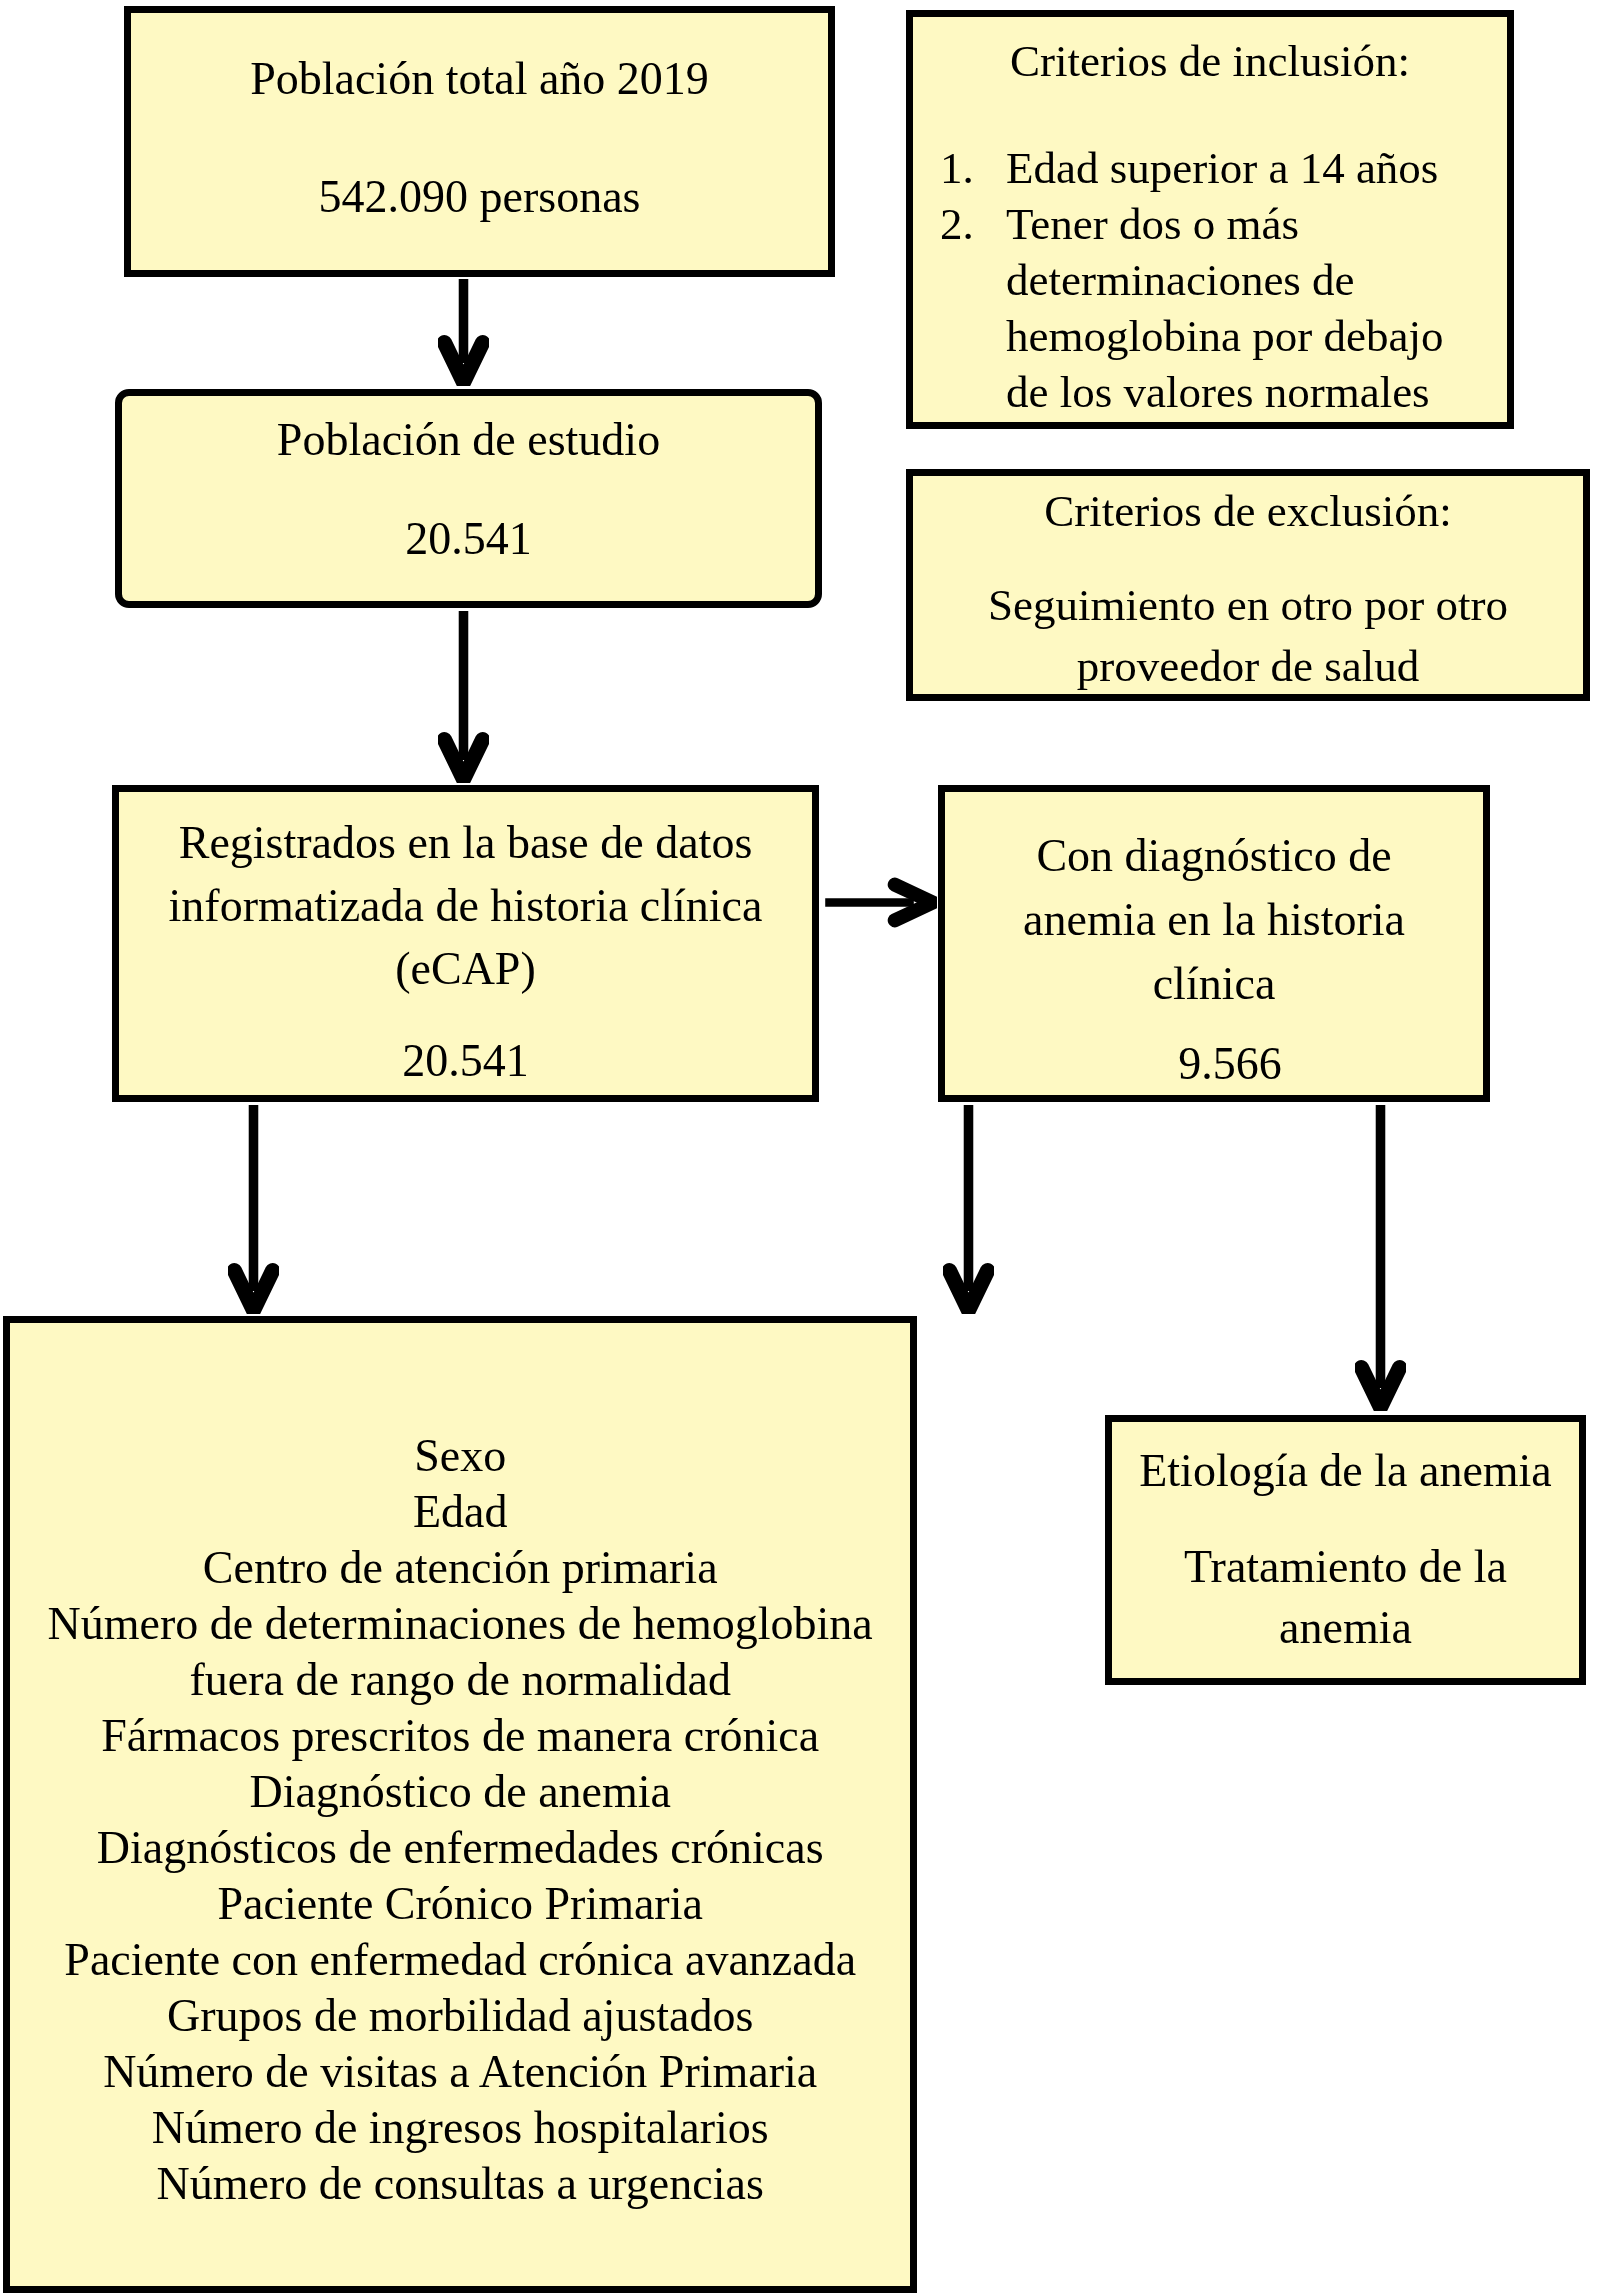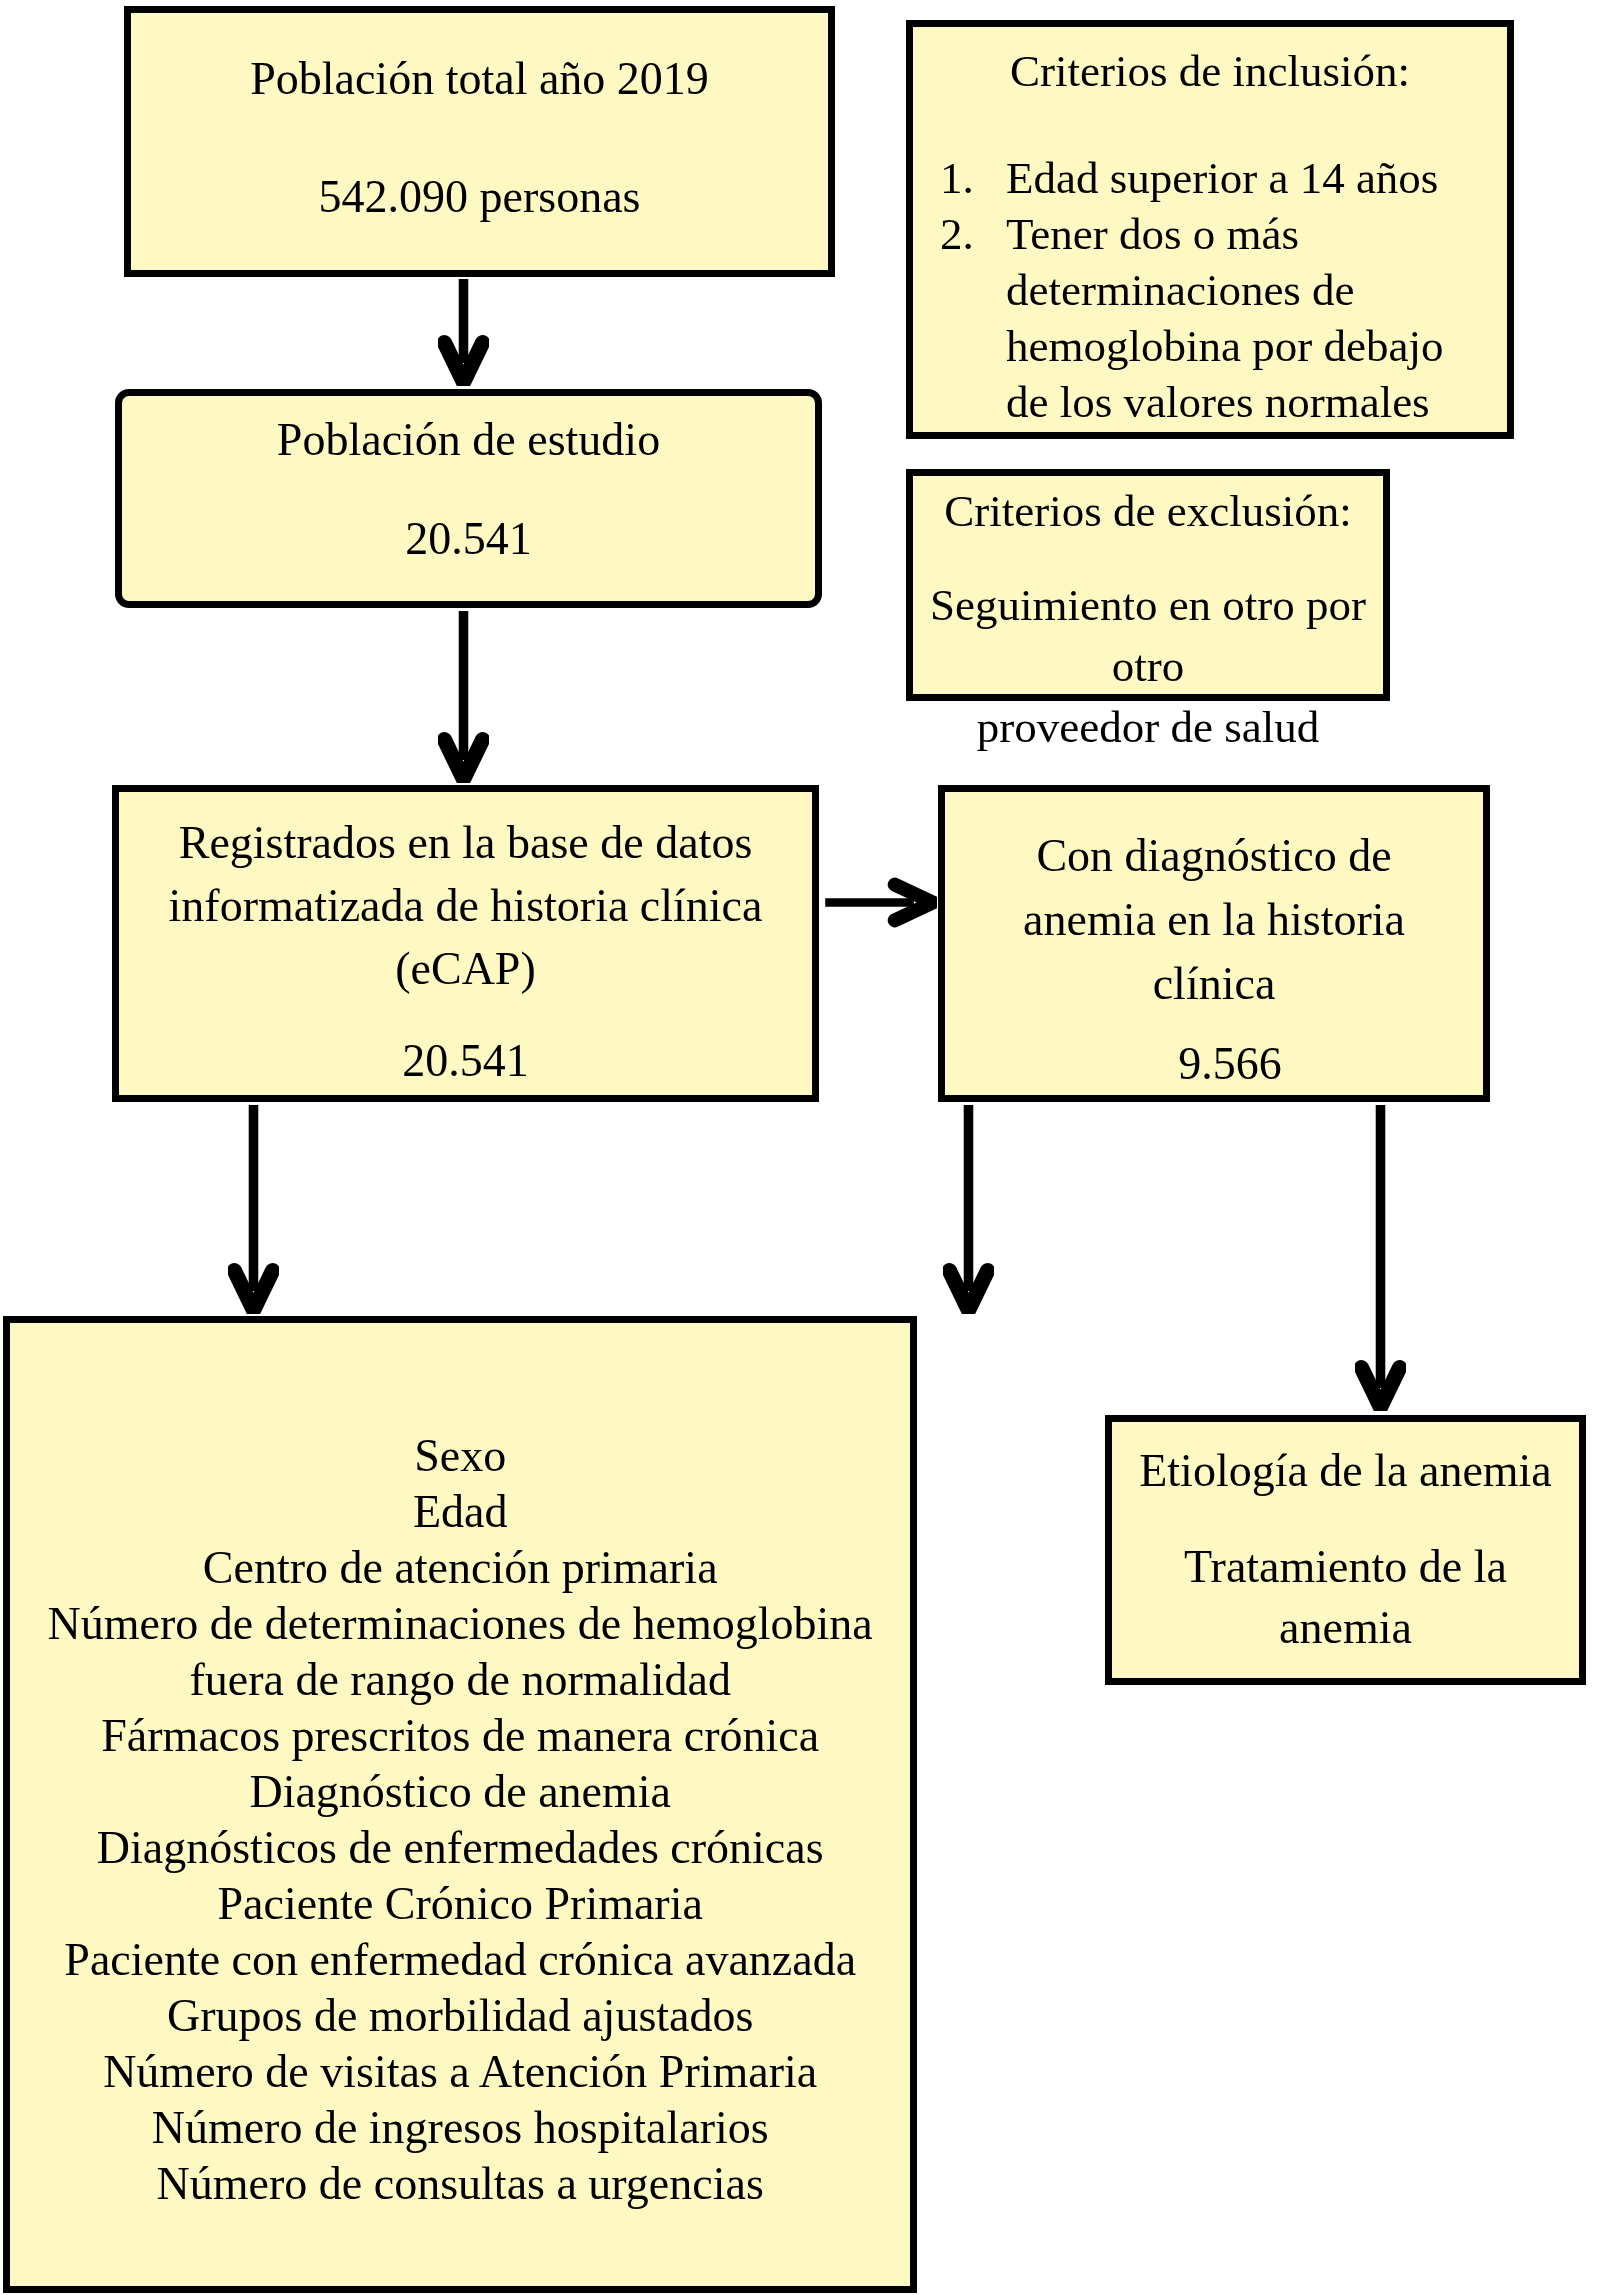--- a/index.html
+++ b/index.html
@@ -28,32 +28,32 @@
   .arrow {
     position: absolute;
   }
   .arrow svg { display: block; }
 
   
   #box-poblacion-total { left: 124px; top: 6.4px; width: 711px; height: 271px; padding-top: 35px; }
   #box-poblacion-total .value { margin-top: 57px; }
 
   
-  #box-inclusion { left: 906px; top: 20px; width: 608px; height: 419px; padding-top: 16px; font-size: 45px; line-height: 56px; }
+  #box-inclusion { left: 906px; top: 10px; width: 608px; height: 419px; padding-top: 16px; font-size: 45px; line-height: 56px; }
   #box-inclusion .box-title { margin-bottom: 51px; line-height: 56px; }
   .inc-item { display: flex; text-align: left; }
   .inc-num { flex: none; margin-left: 27px; width: 66px; }
   .inc-text { flex: 1; padding-right: 12.8px; }
 
   
   #box-poblacion-estudio { left: 115px; top: 389px; width: 707px; height: 219px; padding-top: 12.8px; border-radius: 14px; }
   #box-poblacion-estudio .value { margin-top: 38px; }
 
   
-  #box-exclusion { left: 906px; top: 469px; width: 484px; height: 232px; padding-top: 5.1px; font-size: 45px; }
+  #box-exclusion { left: 906px; top: 469px; width: 684px; height: 232px; padding-top: 5.1px; font-size: 45px; }
   #box-exclusion .box-title { margin-bottom: 33px; }
 
   
   #box-ecap { left: 112px; top: 785px; width: 707px; height: 317px; padding-top: 18.5px; line-height: 63px; }
   #box-ecap .value { margin-top: 29px; }
 
   
   #box-diagnostico { left: 938px; top: 785px; width: 552px; height: 317px; padding-top: 32px; line-height: 64px; }
   #box-diagnostico .value { margin-top: 16px; margin-left: 32px; }
 

